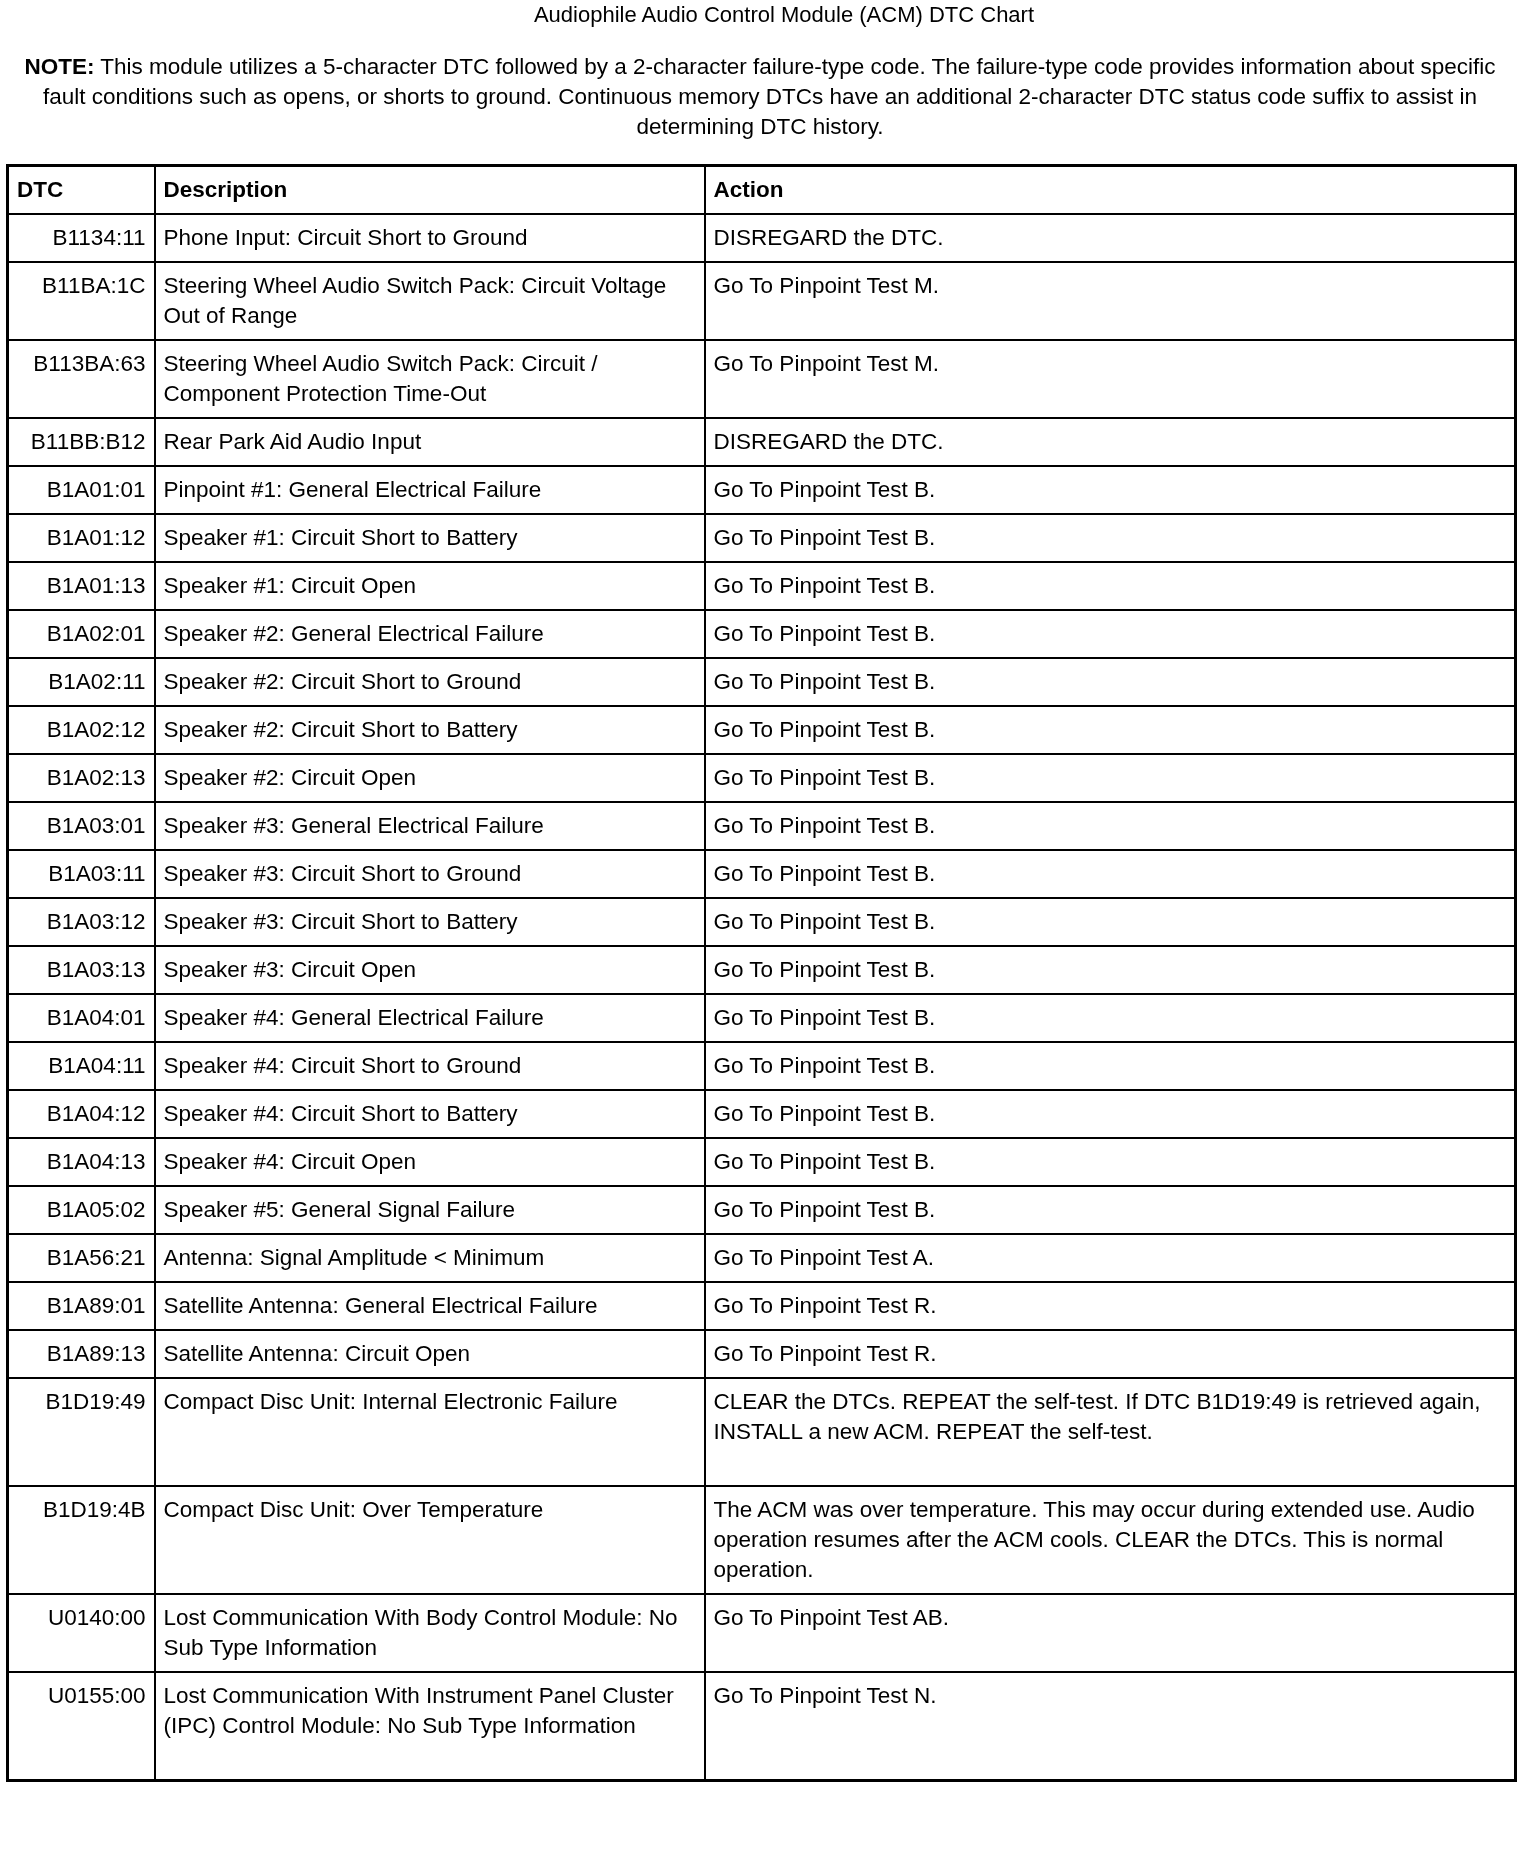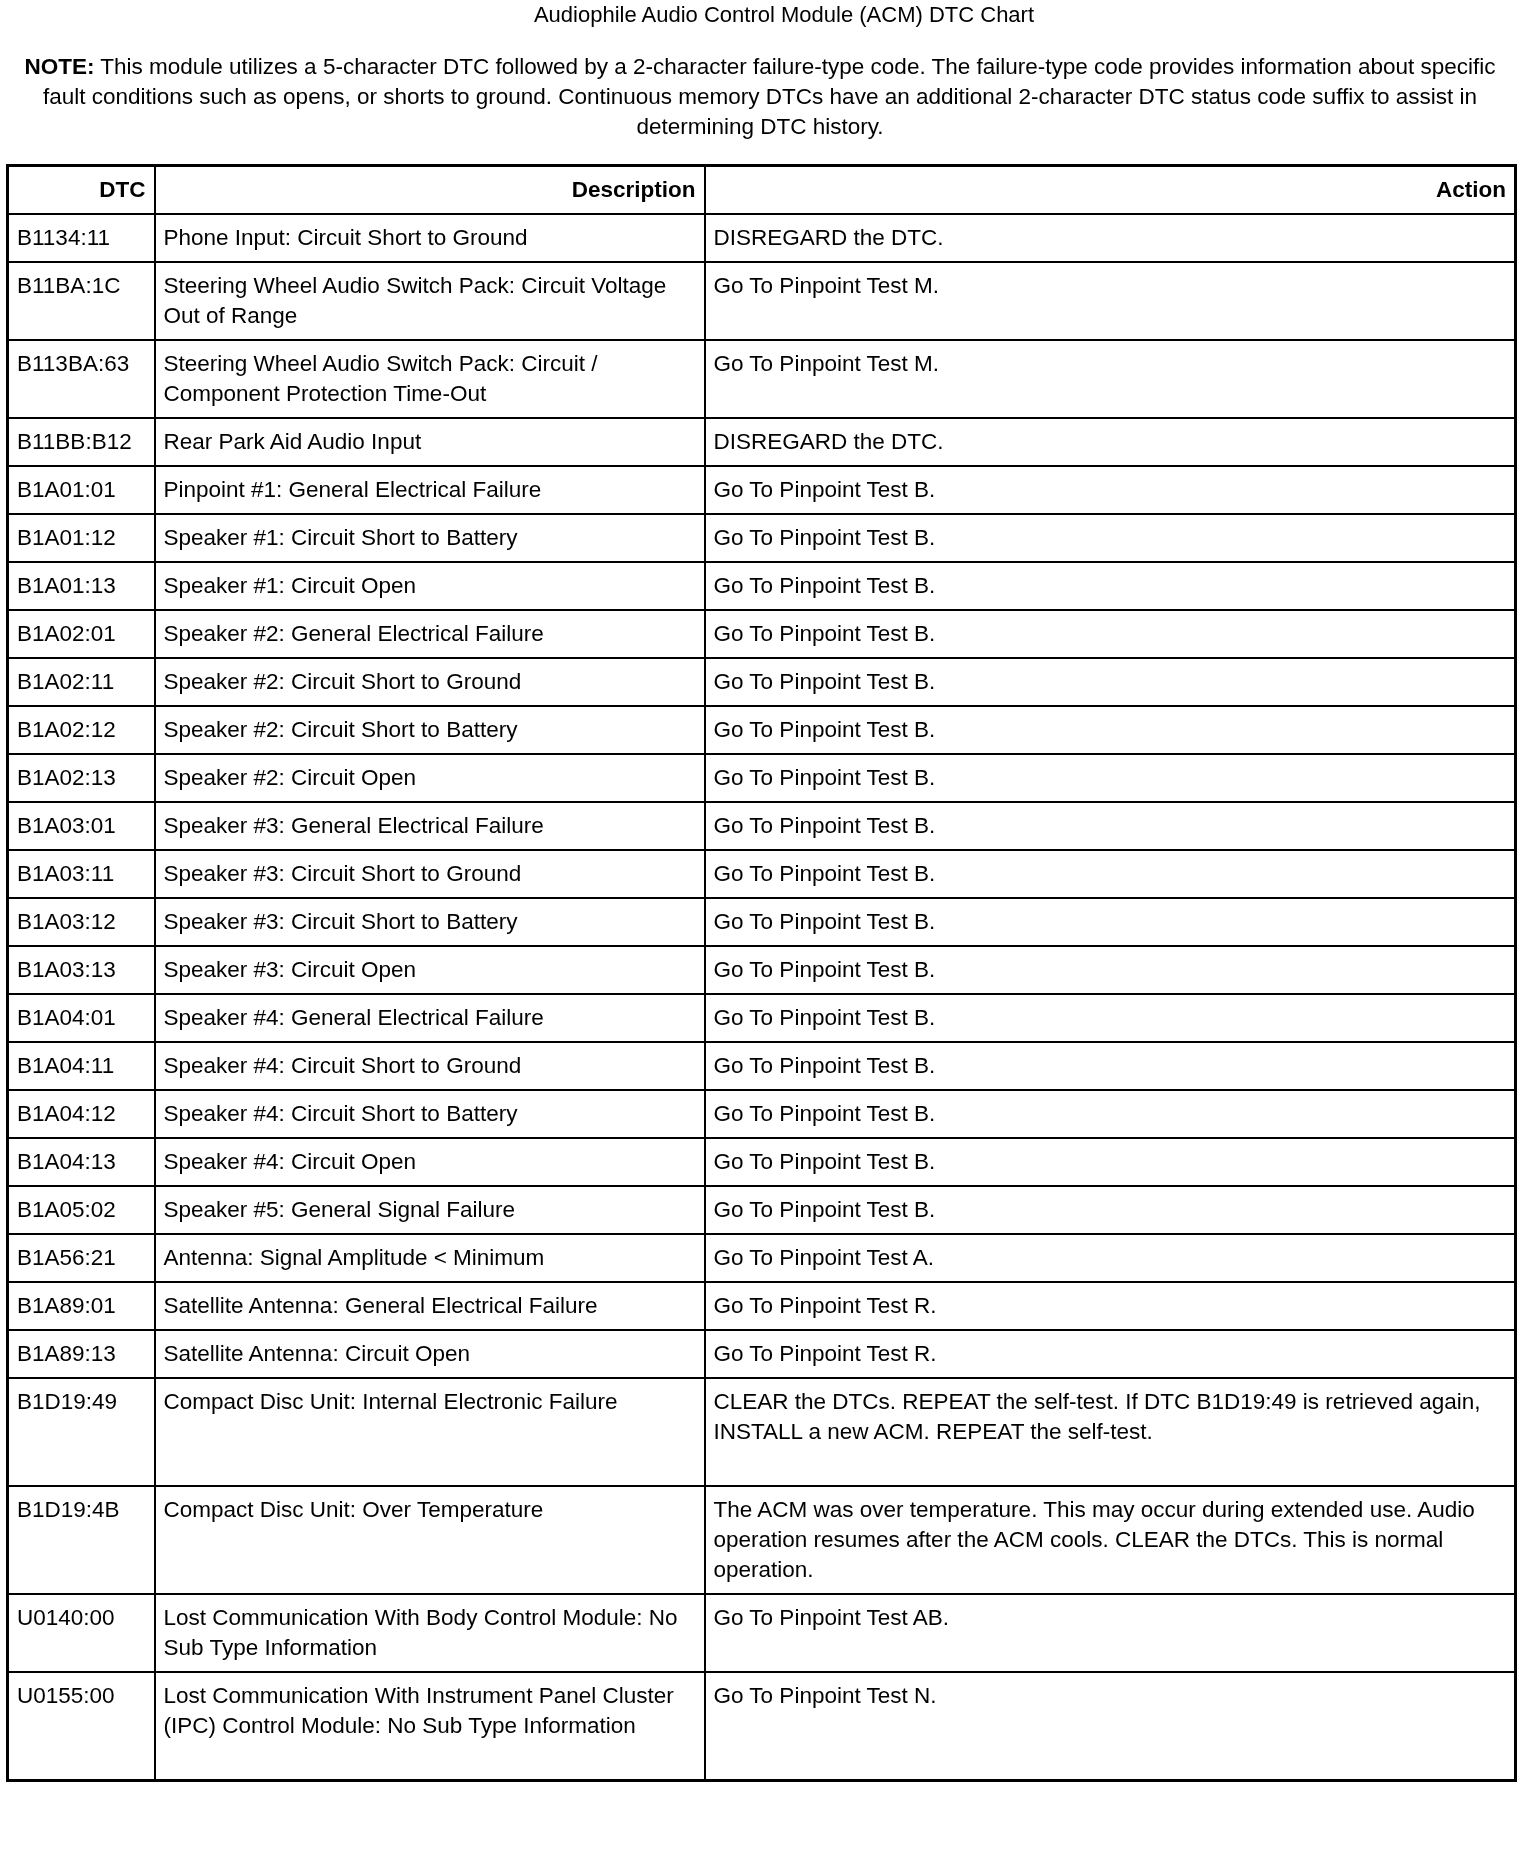--- a/index.html
+++ b/index.html
@@ -19,25 +19,25 @@
   .note b { font-weight: bold; margin-top: 20px; }
   table.dtc {
     position: absolute; left: 6px; top: 164px; width: 1508px;
     border-collapse: collapse; border: 3px solid #000;
     table-layout: fixed;
   }
   table.dtc th, table.dtc td {
     border: 2px solid #000; font-size: 22.5px; line-height: 30px;
     vertical-align: top; padding: 8px 8px 8px 8px;
   }
-  table.dtc th { font-weight: bold; text-align: right; height: 30px; padding: 8px; }
+  table.dtc th { font-weight: bold; text-align: left; height: 30px; padding: 8px; }
   col.c1 { width: 147px; }
   col.c2 { width: 550px; }
   col.c3 { width: 811px; }
-  td.code { text-align: left; padding-left: 2px; padding-right: 2px; white-space: nowrap; }
+  td.code { text-align: right; padding-left: 2px; padding-right: 2px; white-space: nowrap; }
   tr.h1 td { height: 30px; }
   tr.h2 td { height: 60px; margin-top: 8px; }
   tr.h3 td { height: 90px; }
 </style>
 </head>
 <body>
 
 <div class="title">Audiophile Audio Control Module (ACM) DTC Chart</div>
 
 <div class="note"><b>NOTE:</b><span> This module utilizes a 5-character DTC followed by a 2-character failure-type code. The failure-type code provides information about specific fault conditions such as opens, or shorts to ground. Continuous memory DTCs have an additional 2-character DTC status code suffix to assist in determining DTC history.</span></div>

